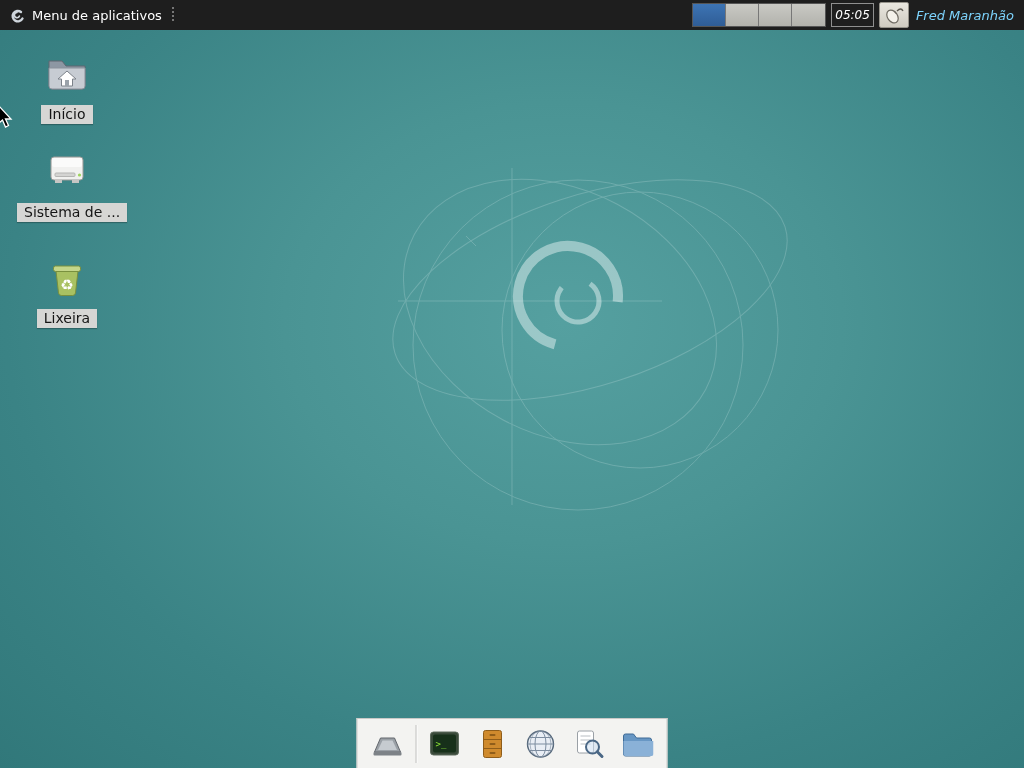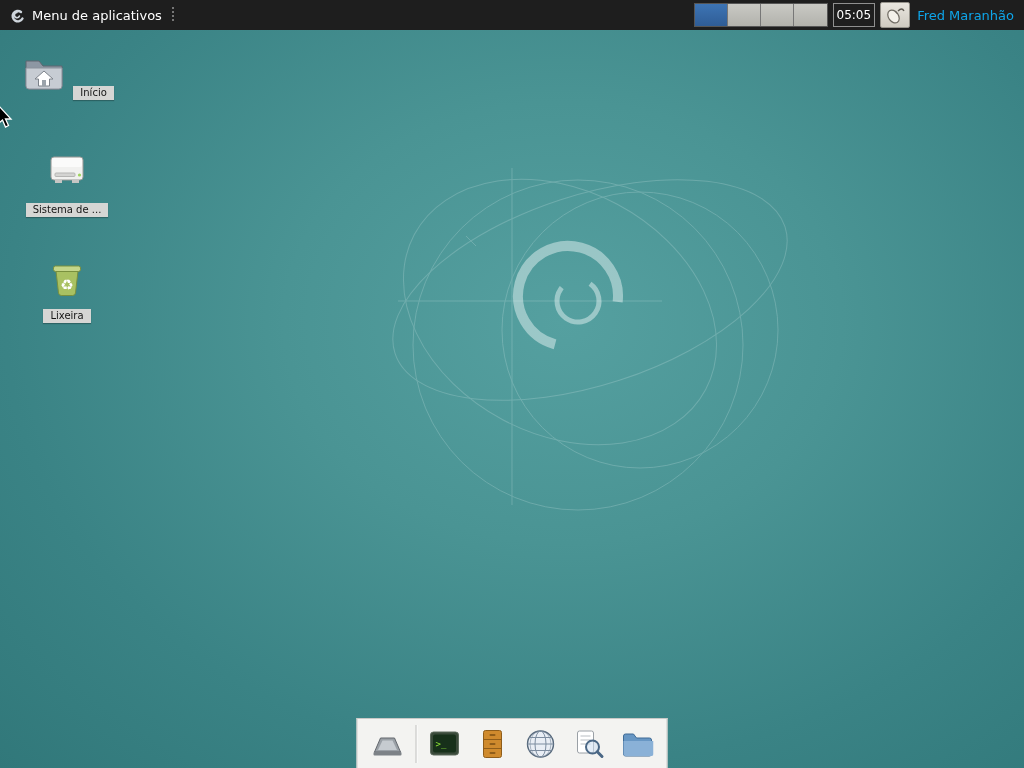--- a/index.html
+++ b/index.html
@@ -13,47 +13,47 @@
   
   .panel { position:absolute; top:0; left:0; width:1024px; height:30px;
     background:#1e1e1e; display:flex; align-items:center; padding:0 4px;
     color:#fff; font-size:13px; z-index:20; }
   .menu-button { display:flex; align-items:center; gap:6px; padding:0 8px 0 4px;
     height:30px; cursor:default; }
   .panel-grip { width:6px; height:16px; margin-left:2px;
     background-image:repeating-linear-gradient(#777 0 2px, transparent 2px 4px);
     background-size:2px 100%; background-repeat:no-repeat; background-position:2px 0; }
   .panel-spacer { flex:1; }
-  .right-group { display:flex; align-items:center; gap:5px; height:30px; }
+  .right-group { display:flex; align-items:center; gap:5px; height:30px;font-style:italic; }
 
   .pager { display:flex; height:24px; border:1px solid #555; }
   .workspace { width:33px; height:22px; background:linear-gradient(#c9c9c4,#b2b2ac);
     border-right:1px solid #777; }
   .workspace:last-child { border-right:none; }
   .workspace.active { background:linear-gradient(#3d74b4,#2f5d96); }
 
   .clock-box { min-width:38px; height:24px; border:1px solid #8f8f8f;
     display:flex; align-items:center; justify-content:center;
     color:#fff; font-size:12px; padding:0 3px; }
 
   .mouse-box { width:30px; height:26px; background:linear-gradient(#e9e6df,#cfcbc1);
     border:1px solid #96938b; border-radius:2px;
     display:flex; align-items:center; justify-content:center; }
 
-  .user-name { color:#0ea5e9; font-size:13px; padding:0 6px 0 2px; }
+  .user-name { color:#7dd3fc; font-size:13px; padding:0 6px 0 2px; }
 
   
   .wallpaper-art { position:absolute; left:0; top:0; pointer-events:none; }
 
   
   .desktop-icons { position:absolute; left:17px; top:48px; width:100px; }
   .desktop-icon { position:absolute; left:0; width:100px; text-align:center; cursor:default; }
   .desktop-icon .glyph { width:48px; height:48px; margin:0 auto; }
   .desktop-icon .label { display:inline-block; margin-top:5px; padding:1px 7px 2px;
-    background:#d6d6d4; color:#141414; font-size:10px; border-radius:0;
+    background:#d6d6d4; color:#141414; font-size:14px; border-radius:0;
     box-shadow:0 1px 1px rgba(0,0,0,.25); white-space:nowrap; }
   .di-0 { top:0; }
   .di-1 { top:98px; }
   .di-2 { top:204px; }
 
   
   .dock { position:absolute; left:50%; transform:translateX(-50%); bottom:0;
     height:50px; background:#f3f3f1; border:1px solid #c9c9c7; border-bottom:none;
     display:flex; align-items:center; gap:8px; padding:0 10px; z-index:15; }
   .dock-item { width:40px; height:40px; display:flex; align-items:center;

